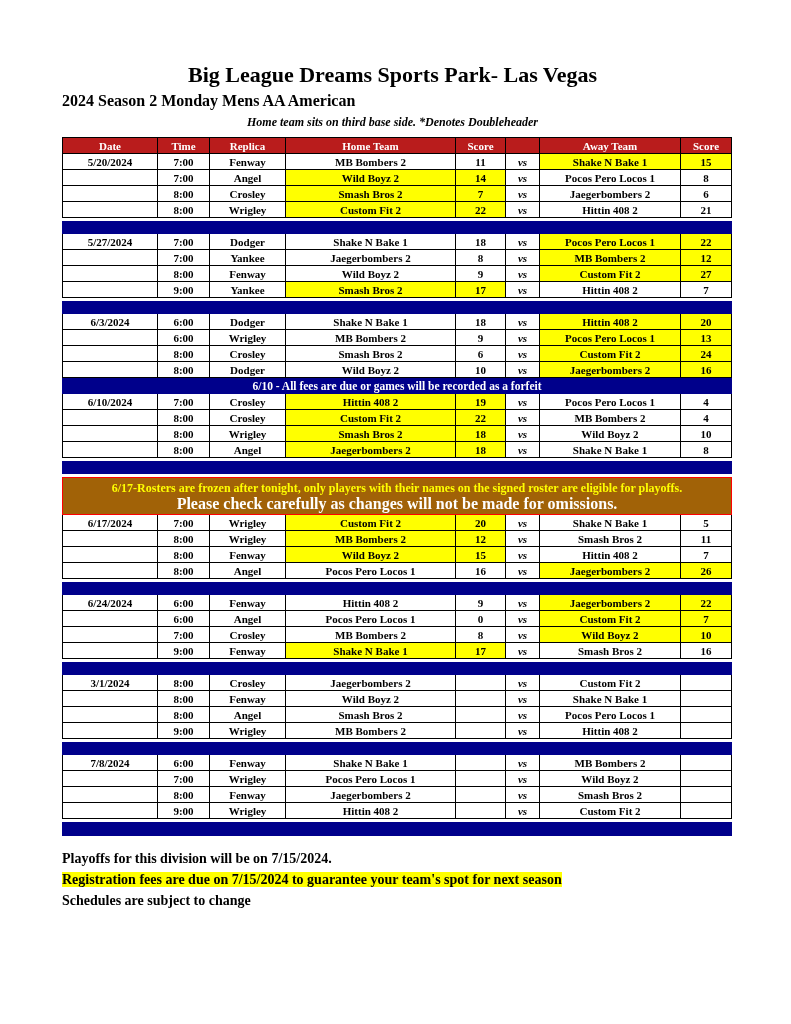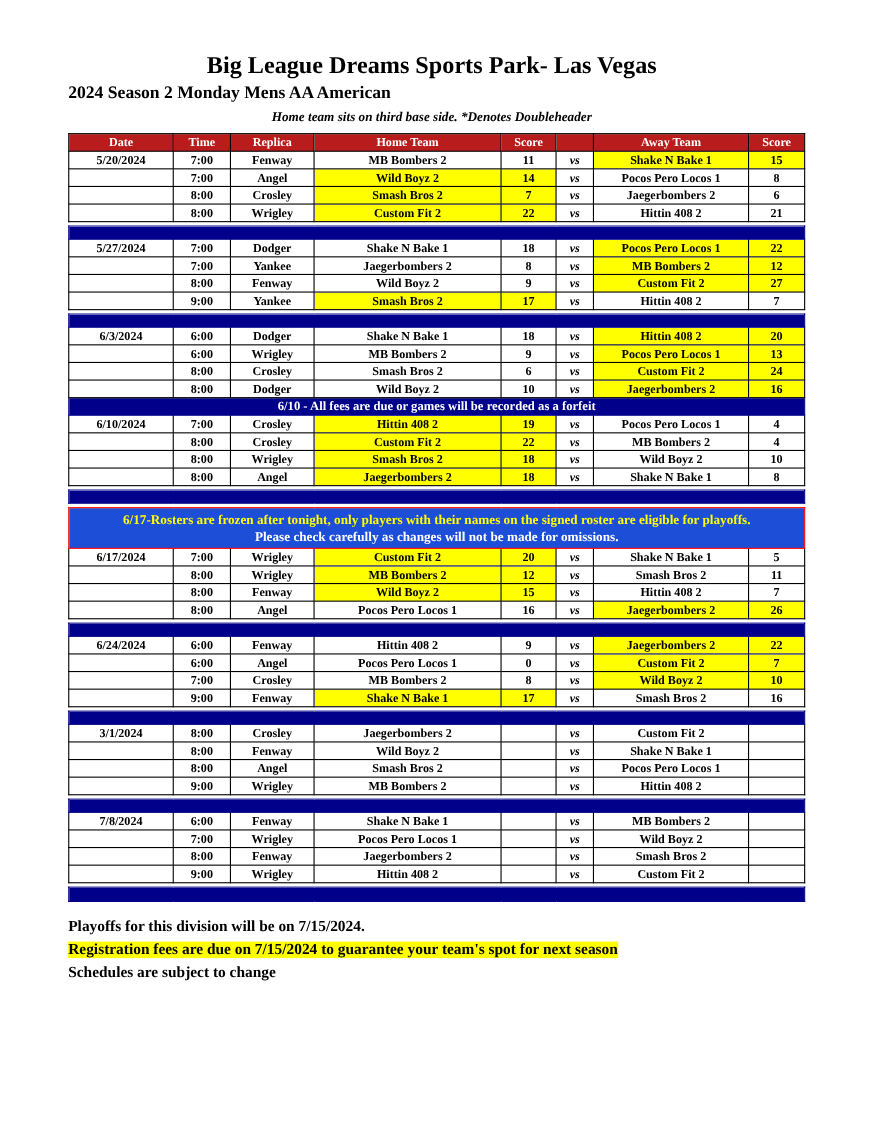--- a/index.html
+++ b/index.html
@@ -3,21 +3,21 @@
 <meta charset="utf-8">
 <style>
   * { margin:0; padding:0; box-sizing:border-box; }
   html,body { background:#ffffff; }
   body {
     width:791px; height:1024px;
     font-family:"Liberation Serif", serif;
     color:#000;
     overflow:hidden;
   }
-  .page { width:783px; height:1024px; padding:46px 60px 0 62px; }
+  .page { width:783px; height:1024px; padding:62px 60px 0 62px; }
   .title {
     text-align:center; font-size:22px; font-weight:bold; line-height:26px;
   }
   .subtitle {
     text-align:left; font-size:16px; font-weight:bold; margin-top:3px; line-height:19px;
   }
   .note {
     text-align:center; font-size:12px; font-weight:bold; font-style:italic;
     margin:5px 0 7px 0;
   }
@@ -39,24 +39,24 @@
   tr.divider-row td {
     height:12px; background:#00008B;
     border:1px solid #00008B;
   }
   tr.divider-row td.bottom { height:13px; }
   tr.notice-blue-row td {
     background:#00008B; color:#fff; font-size:11.5px; height:16px;
     border:1px solid #00008B;
   }
   tr.notice-red-row td {
-    background:#1d4ed8; border:1px solid #FF0000; padding:2px 0;
+    background:#a16207; border:1px solid #FF0000; padding:2px 0;
   }
   .red-line1 { color:#FFFF00; font-size:12px; font-weight:bold; line-height:16px; text-align:center; }
-  .red-line2 { color:#ffffff; font-size:12px; font-weight:bold; line-height:16px; text-align:center; }
+  .red-line2 { color:#ffffff; font-size:16px; font-weight:bold; line-height:16px; text-align:center; }
   .footer { margin-top:12px; }
   .f-line { font-size:14px; font-weight:bold; line-height:21px; }
   .hl { background:#FFFF00; }
 </style>
 </head>
 <body>
 
 <div class="page">
   <div class="title">Big League Dreams Sports Park- Las Vegas</div>
   <div class="subtitle">2024 Season 2 Monday Mens AA American</div>

